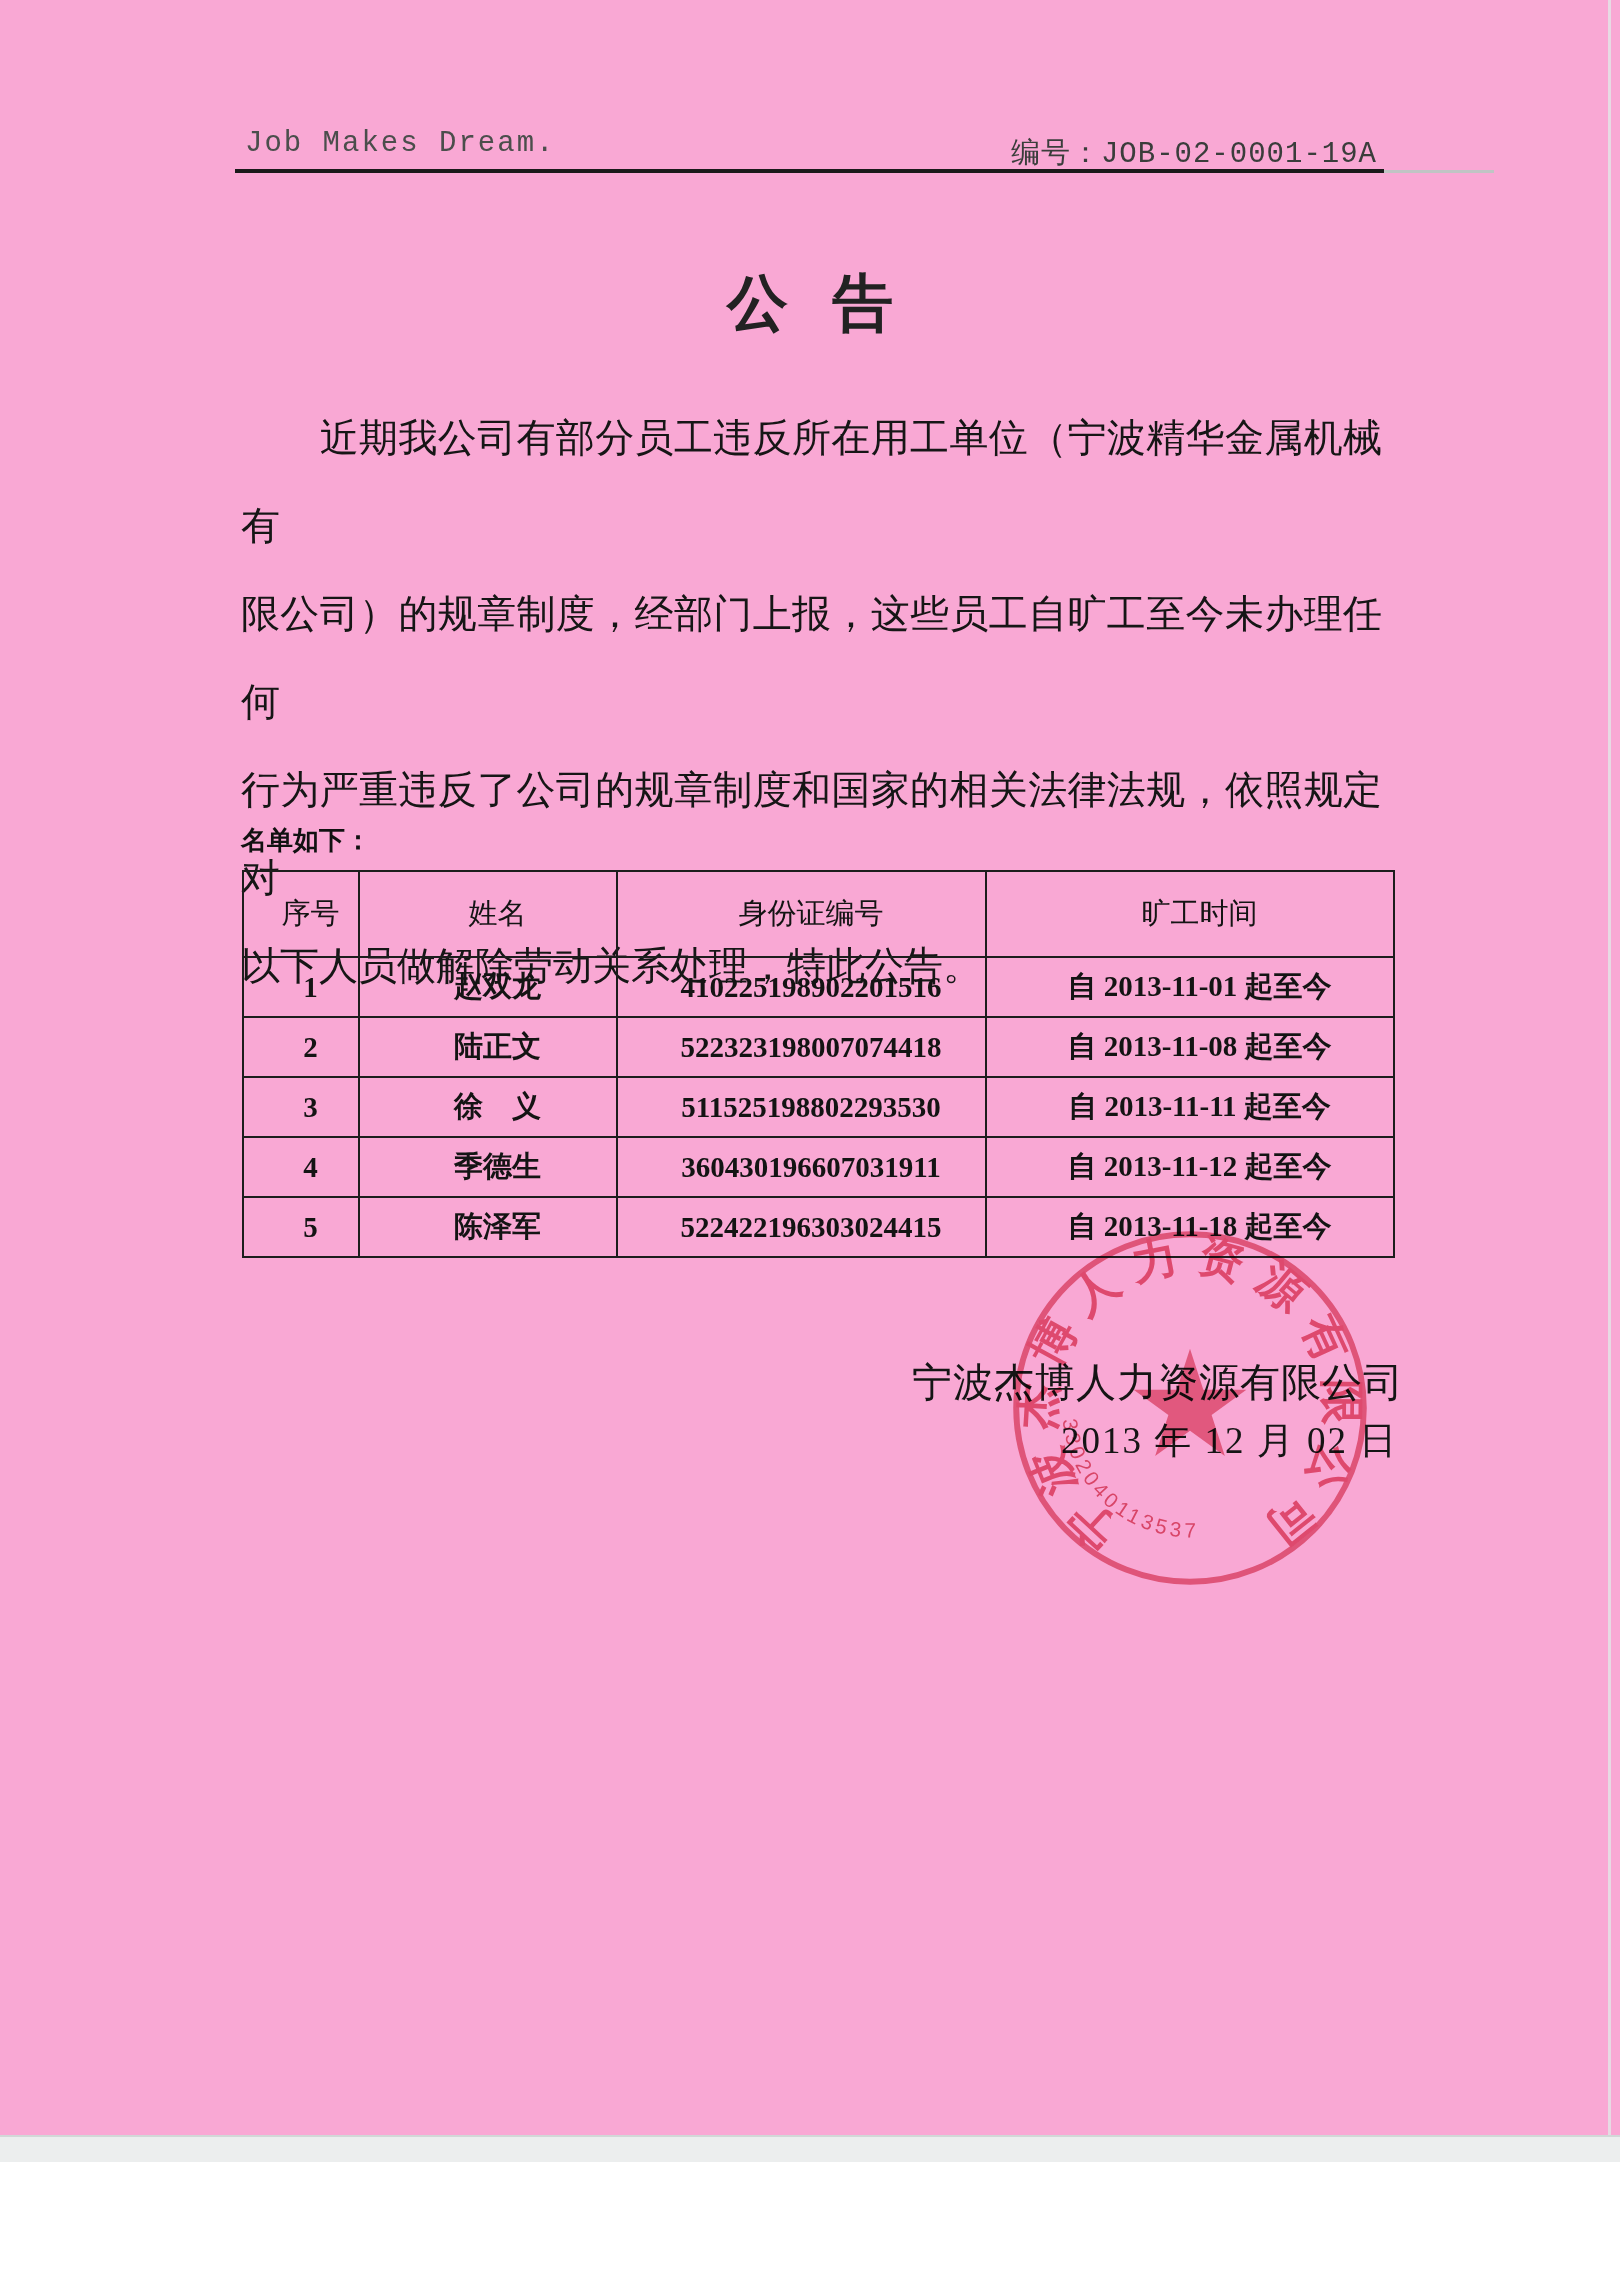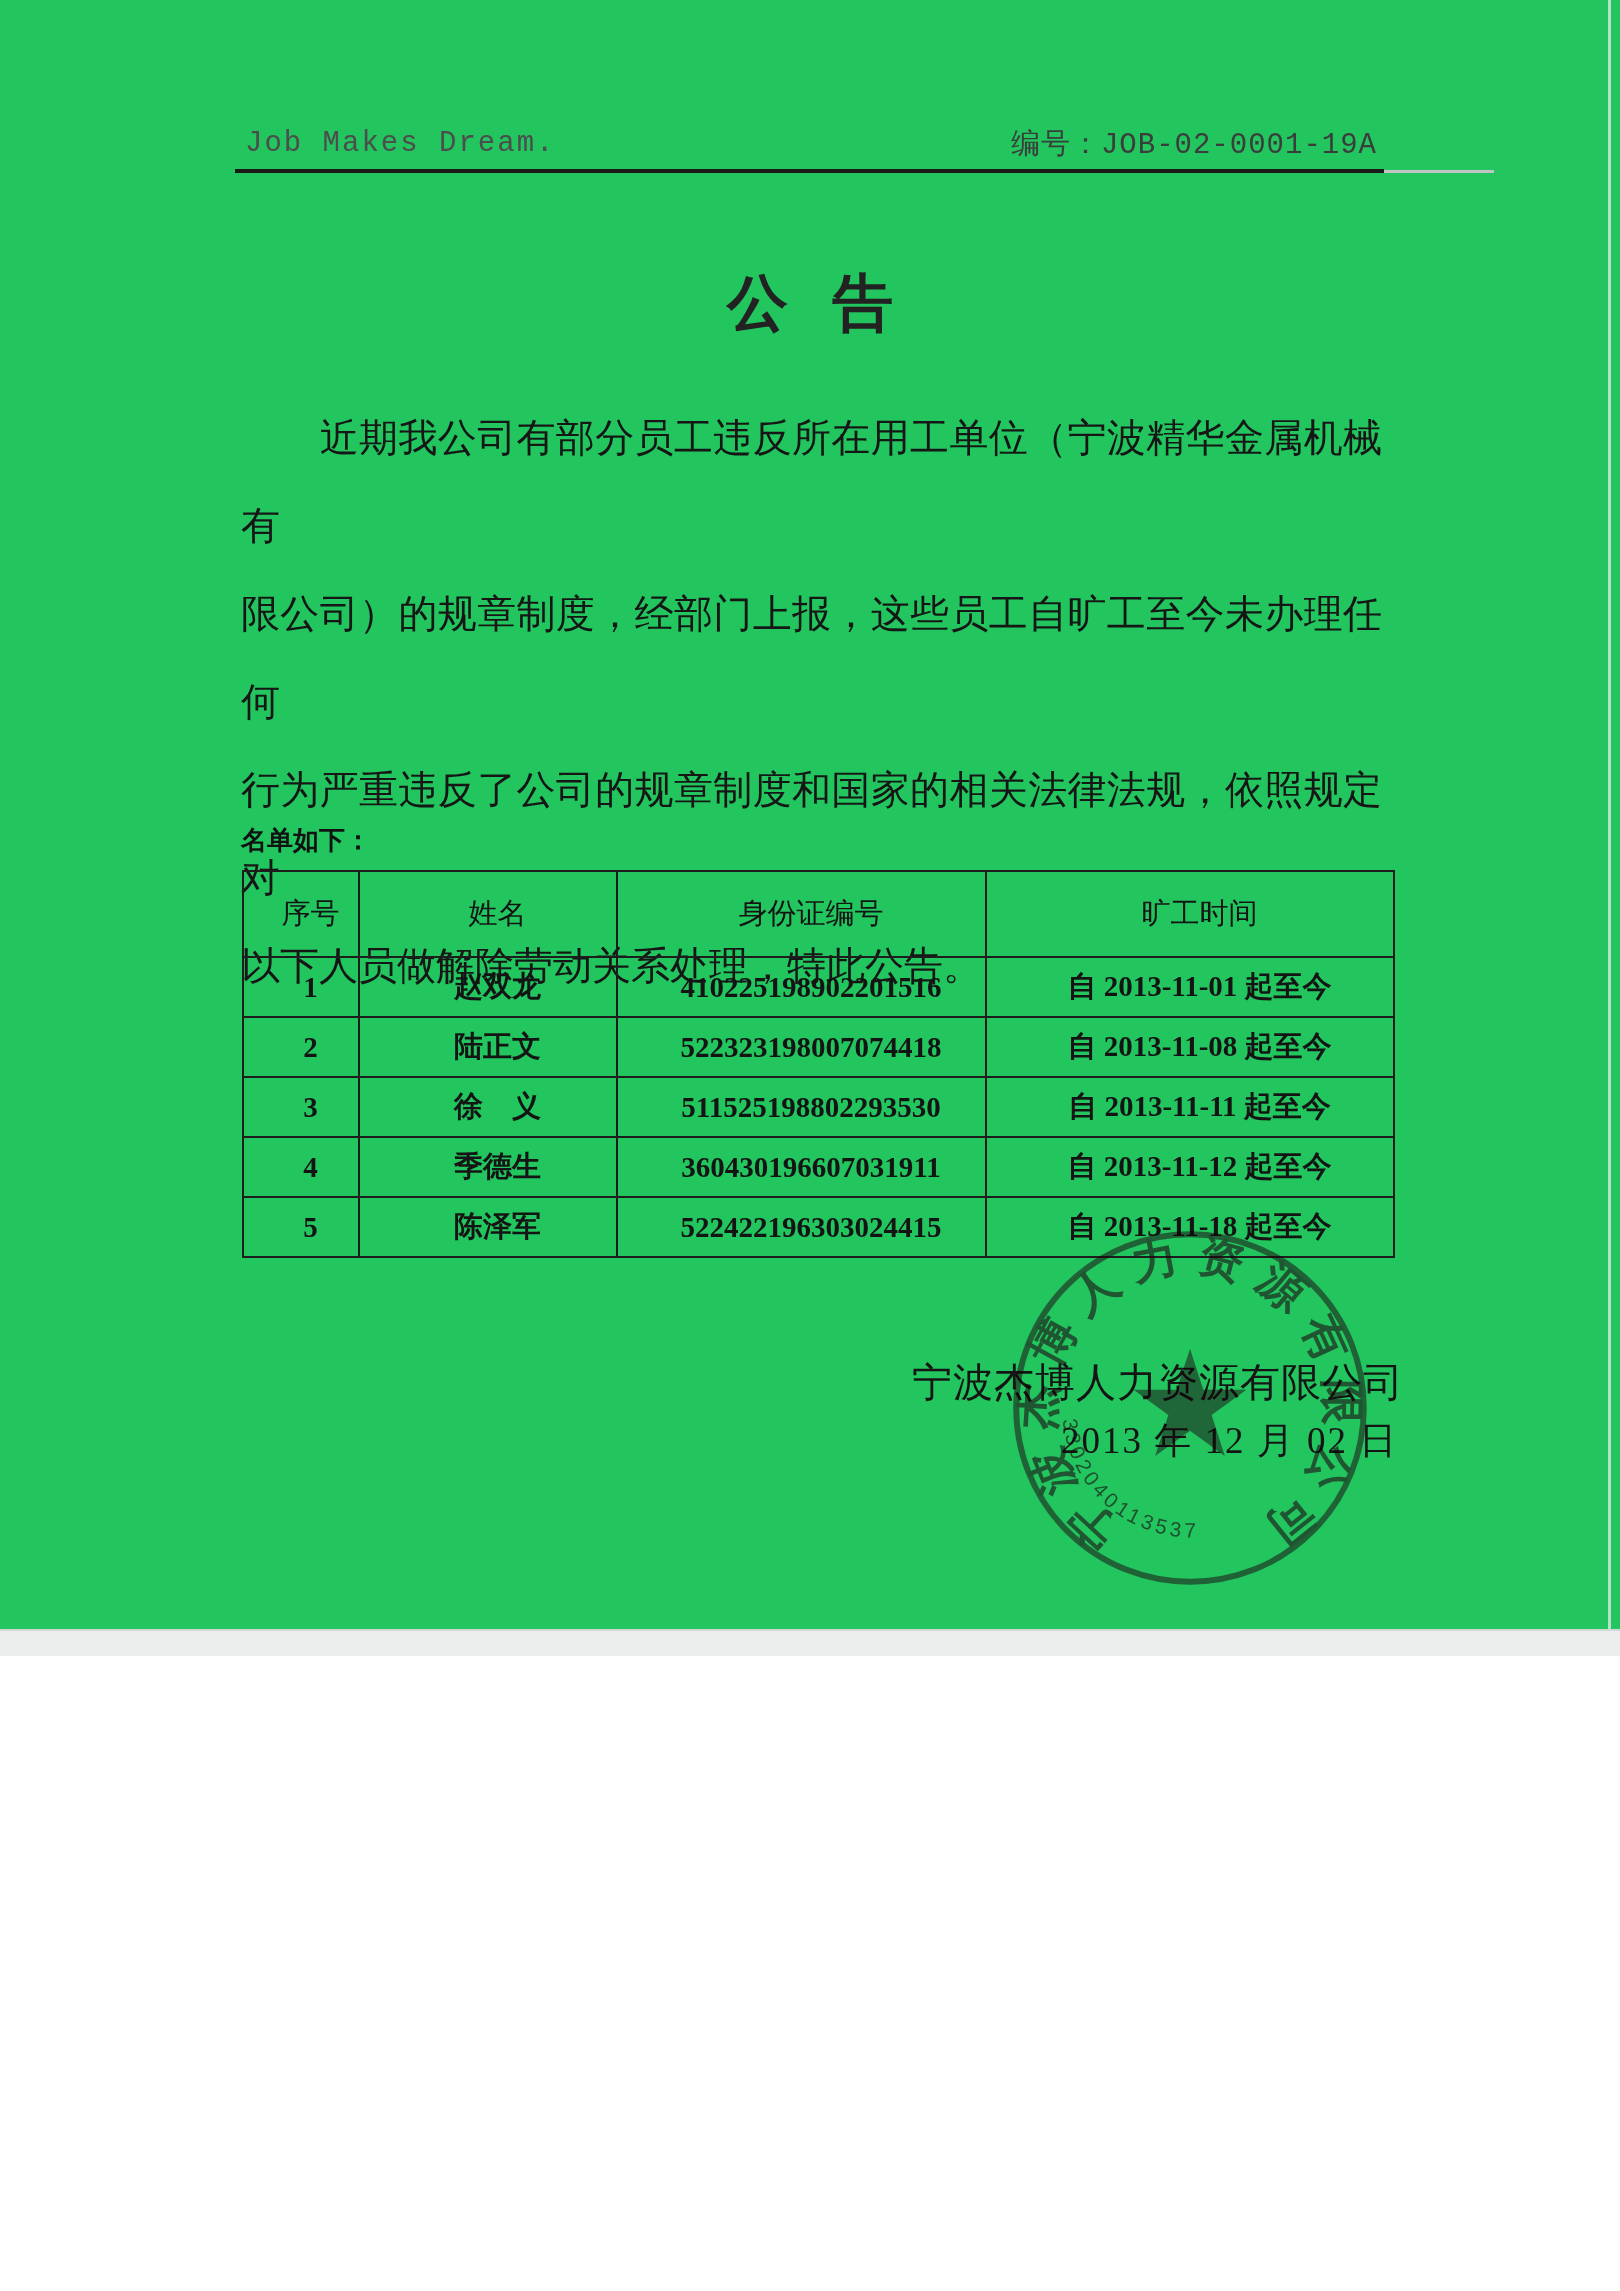--- a/index.html
+++ b/index.html
@@ -1,29 +1,29 @@
 <!DOCTYPE html>
 <html><head>
 <meta charset="utf-8">
 <style>
   html,body { margin:0; padding:0; background:#ffffff; }
   .page {
-    position:relative; width:1620px; height:1656px;
-    background:#22c55e; overflow:hidden;
+    position:relative; width:1620px; height:2162px;
+    background:#f9a8d4; overflow:hidden;
     font-family:"Liberation Serif","DejaVu Serif",serif;
     color:#1c1c1c;
   }
   
   .header-slogan {
     position:absolute; left:245px; top:127px;
     font-family:"Liberation Mono","DejaVu Sans Mono",monospace;
     font-size:29px; letter-spacing:2px; color:#4b4e4c;
   }
   .header-docno {
-    position:absolute; right:243px; top:124px;
+    position:absolute; right:243px; top:133px;
     font-family:"Liberation Mono","DejaVu Sans Mono",monospace;
     font-size:29px; letter-spacing:1px; color:#3a3d3b;
   }
   .header-rule { position:absolute; left:235px; top:169px; width:1149px; height:3.9px; background:#1a1a1a; }
   .header-rule-tail { position:absolute; left:1384px; top:170px; width:110px; height:2.9px; background:#c0c4c4; }
 
   
   .doc-title {
     position:absolute; left:0; top:263px; width:100%;
     text-align:center; font-size:61px; font-weight:bold;

